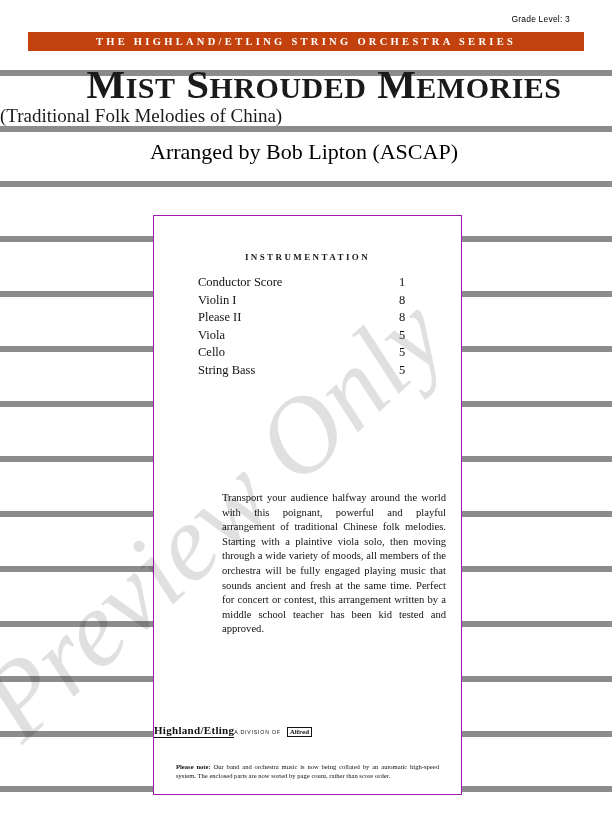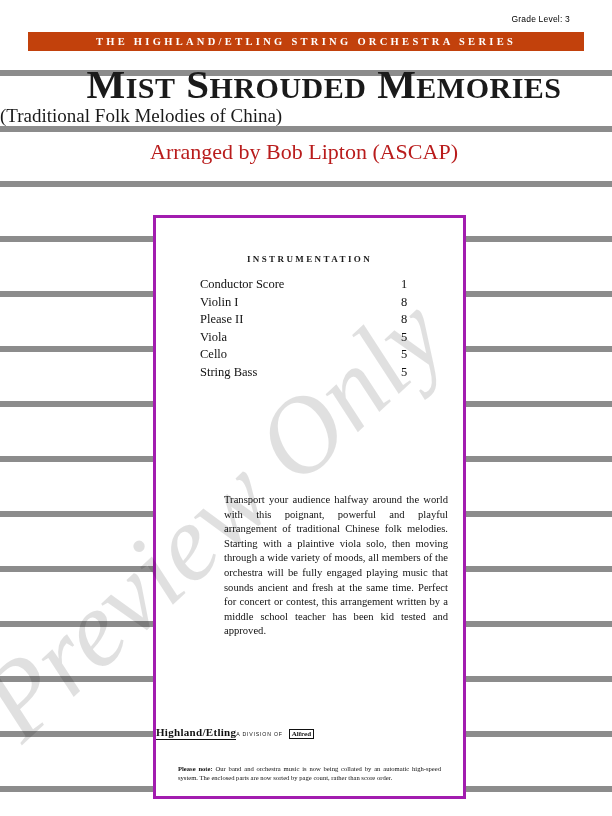--- a/index.html
+++ b/index.html
@@ -86,41 +86,41 @@
   }
 
   .arranger {
     position: absolute;
     top: 139px;
     left: 0;
     width: 608px;
     text-align: center;
     font-family: "Liberation Serif", serif;
     font-size: 22px;
-    color: #b91c1c;
+    color: #000000;
   }
 
   
   .staff {
     position: absolute;
     left: 0;
     width: 612px;
     height: 6px;
     background: #8c8c8c;
   }
 
   
   .card {
     position: absolute;
     left: 153px;
     top: 215px;
     width: 307px;
     height: 578px;
     background: #ffffff;
-    border: 3px solid #a21caf;
+    border: 1px solid #a21caf;
     z-index: 5;
   }
 
   .instrumentation-heading {
     position: absolute;
     top: 36px;
     left: 0;
     width: 307px;
     text-align: center;
     font-family: "Liberation Serif", serif;

